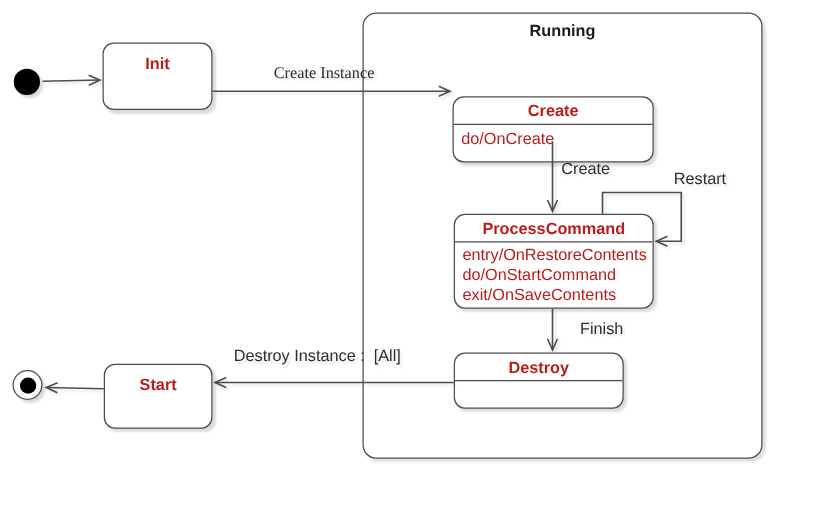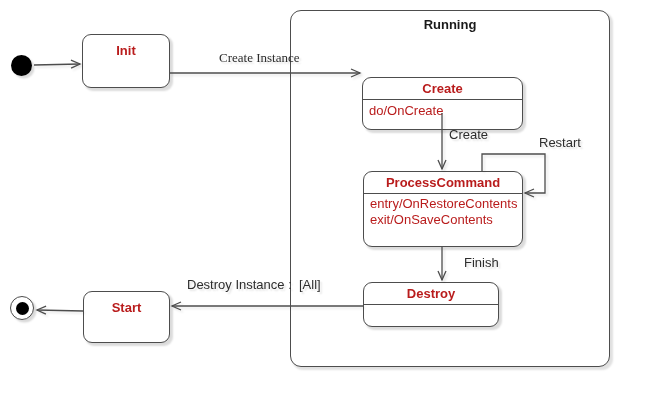--- a/index.html
+++ b/index.html
@@ -136,20 +136,21 @@
     <div class="state-title">Create</div>
     <div class="compartment">
       <div class="activity-line">do/OnCreate</div>
     </div>
   </div>
 
   <div class="state has-compartment" id="state-process-command">
     <div class="state-title">ProcessCommand</div>
     <div class="compartment">
       <div class="activity-line">entry/OnRestoreContents</div>
+      <div class="activity-line">do/OnStartCommand</div>
       <div class="activity-line">exit/OnSaveContents</div>
     </div>
   </div>
 
   <div class="state has-compartment tall-line" id="state-destroy">
     <div class="state-title">Destroy</div>
   </div>
 
   <div class="state simple" id="state-exit">
     <div class="state-title">Start</div>

